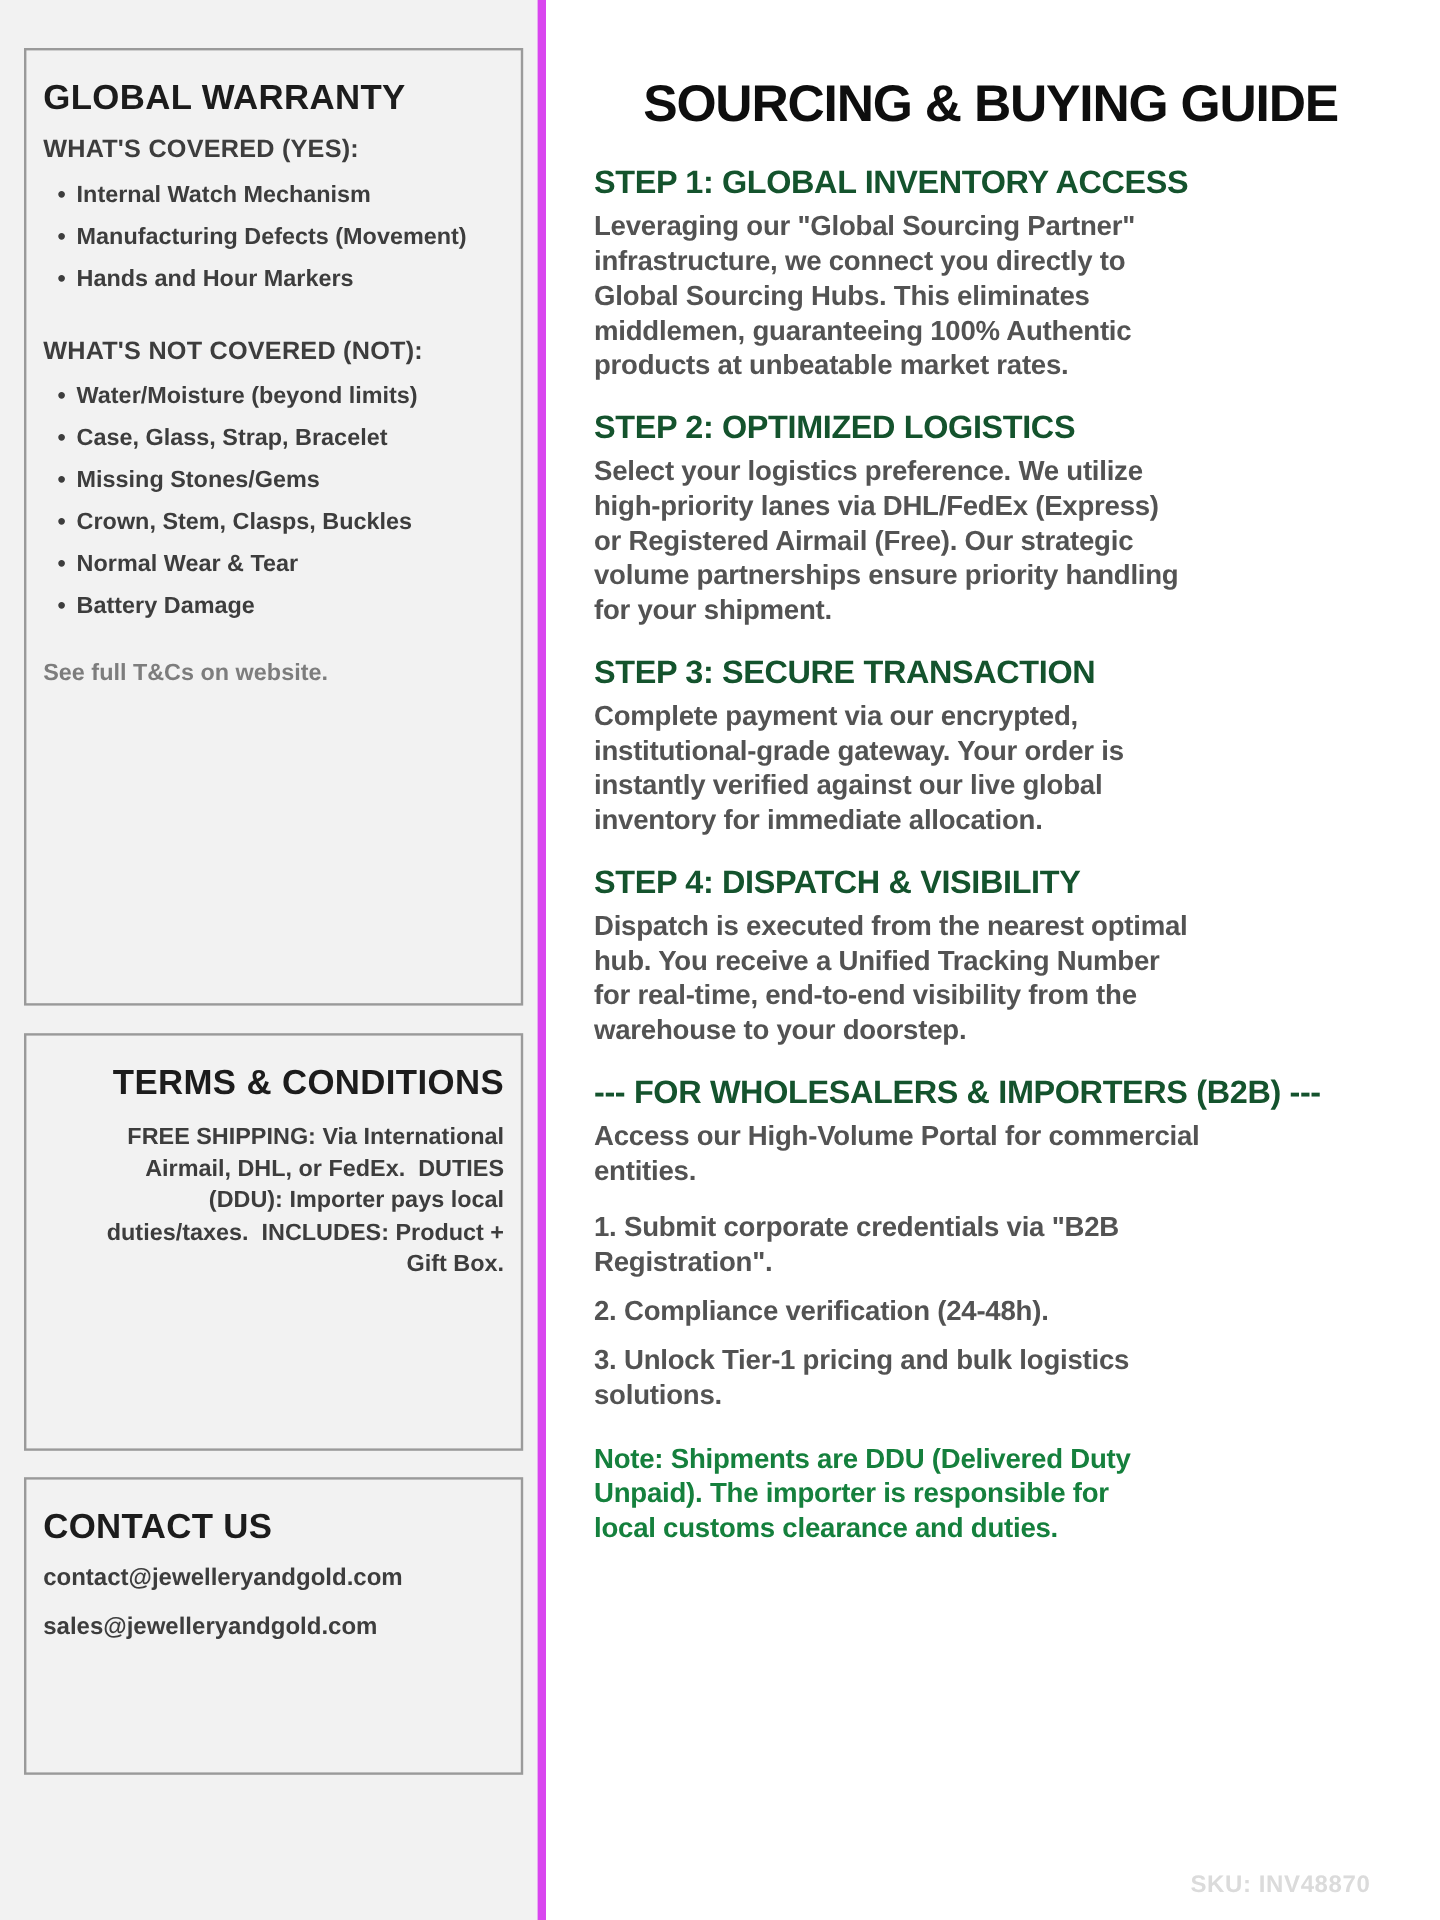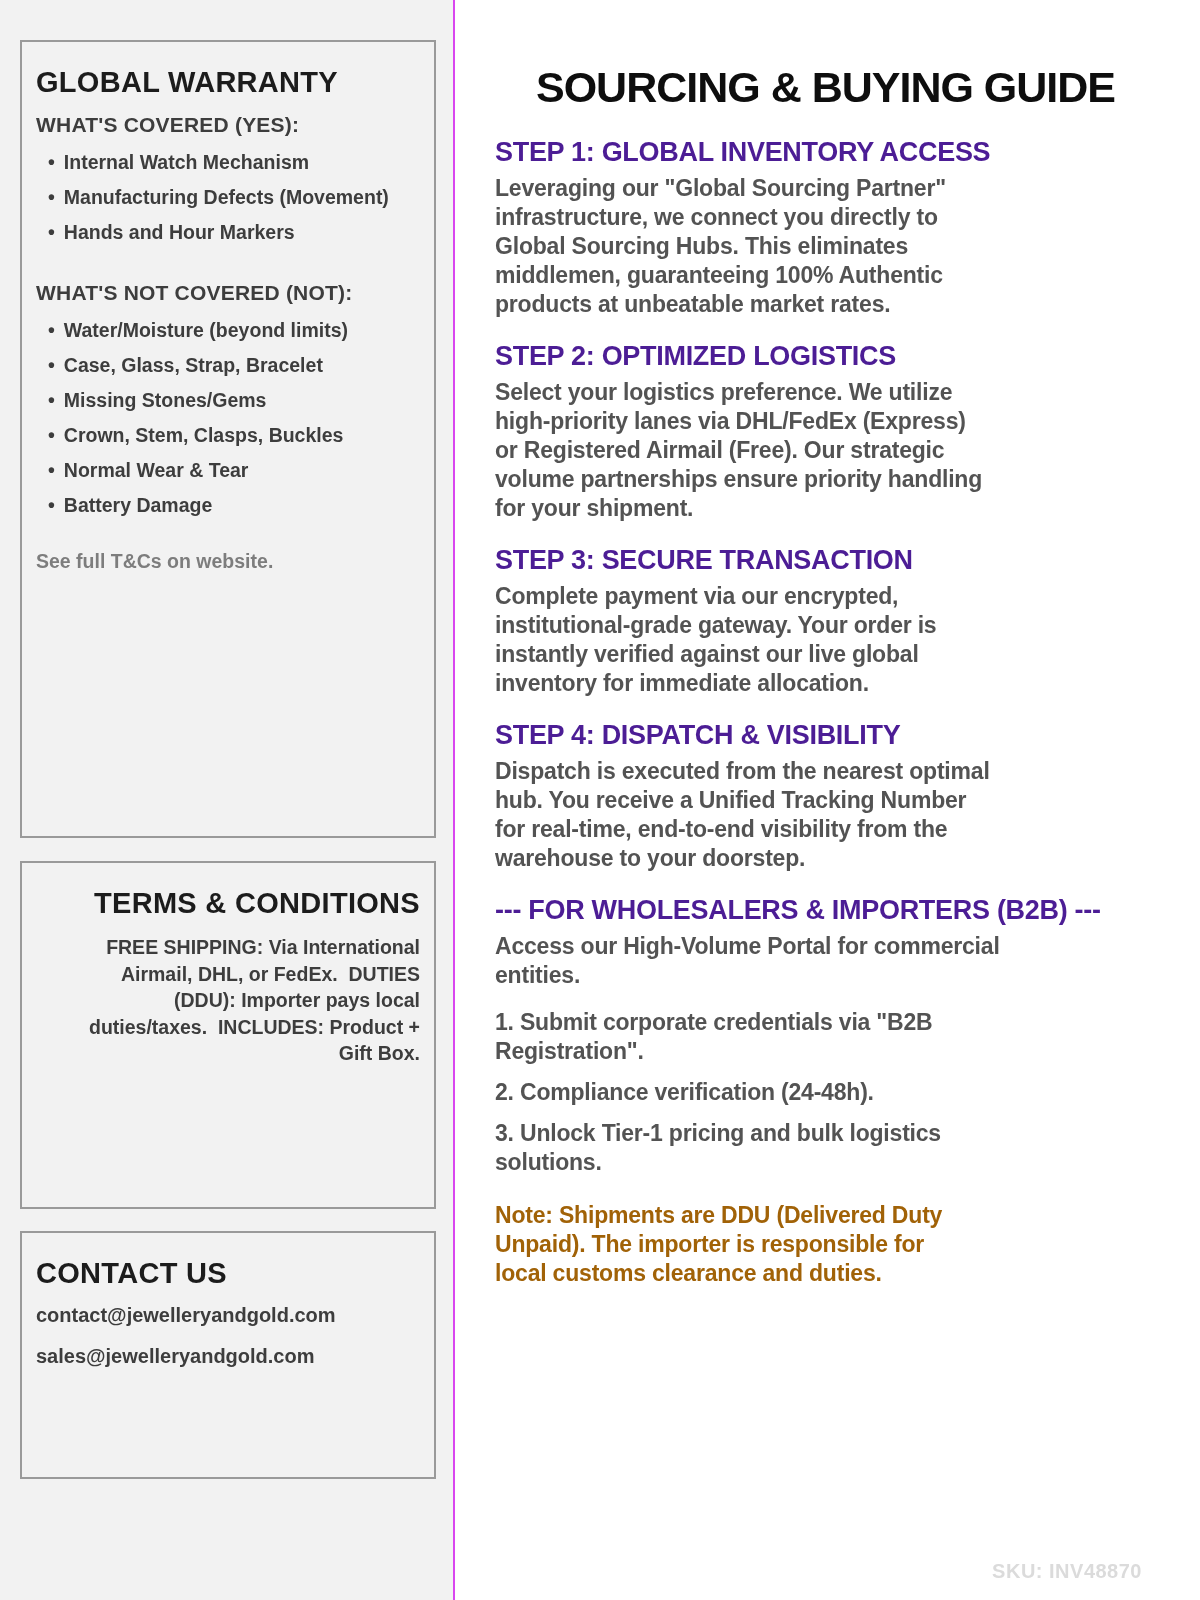--- a/index.html
+++ b/index.html
@@ -3,21 +3,21 @@
 <meta charset="utf-8">
 <style>
   html,body{margin:0;padding:0;background:#fff;}
   .page{
     position:relative;width:1200px;height:1600px;background:#ffffff;
     font-family:"Liberation Sans",sans-serif;overflow:hidden;
   }
   
   .sidebar{
     position:absolute;left:0;top:0;width:455px;height:1600px;
-    background:#f2f2f2;border-right:2px solid #d946ef;box-sizing:border-box;
+    background:#f2f2f2;border-right:7px solid #d946ef;box-sizing:border-box;
   }
   .box{
     position:absolute;left:20px;width:416px;box-sizing:border-box;
     border:2px solid #9a9a9a;padding:16px 14px 0 14px;background:transparent;
   }
   .box.warranty{top:40px;height:798px;}
   .box.terms{top:861px;height:348px;text-align:right;}
   .box.contact{top:1231px;height:248px;}
   .side-title{
     font-size:29px;font-weight:800;color:#1c1c1c;letter-spacing:.3px;
@@ -46,33 +46,33 @@
   
   .main{
     position:absolute;left:457px;top:0;width:743px;height:1344px;
     box-sizing:border-box;padding:64px 44px 0 38px;background:#fff;
   }
   .main-title{
     text-align:center;font-size:43px;line-height:46px;font-weight:800;
     color:#0e0e0e;letter-spacing:-1px;margin:0 0 26px 0;
   }
   .step-heading{
-    font-size:27px;line-height:32px;font-weight:800;color:#4c1d95;
+    font-size:27px;line-height:32px;font-weight:800;color:#14532d;
     letter-spacing:-0.3px;margin:0 0 6px 0;
   }
   .step-body{
     font-size:23px;line-height:29px;font-weight:600;color:#535353;
     letter-spacing:-0.2px;white-space:pre-line;margin:0 0 21px 0;
   }
   .b2b-item{
     font-size:23px;line-height:29px;font-weight:600;color:#535353;
     letter-spacing:-0.2px;white-space:pre-line;margin:12px 0 0 0;
   }
   .b2b-note{
-    font-size:23px;line-height:29px;font-weight:600;color:#a16207;
+    font-size:23px;line-height:29px;font-weight:600;color:#15803d;
     letter-spacing:-0.2px;white-space:pre-line;margin:24px 0 0 0;
   }
   .sku{
     position:absolute;right:58px;top:1560px;font-size:20px;font-weight:700;
     color:#dbdbdb;letter-spacing:.5px;
   }
 </style>
 </head>
 <body>
 

